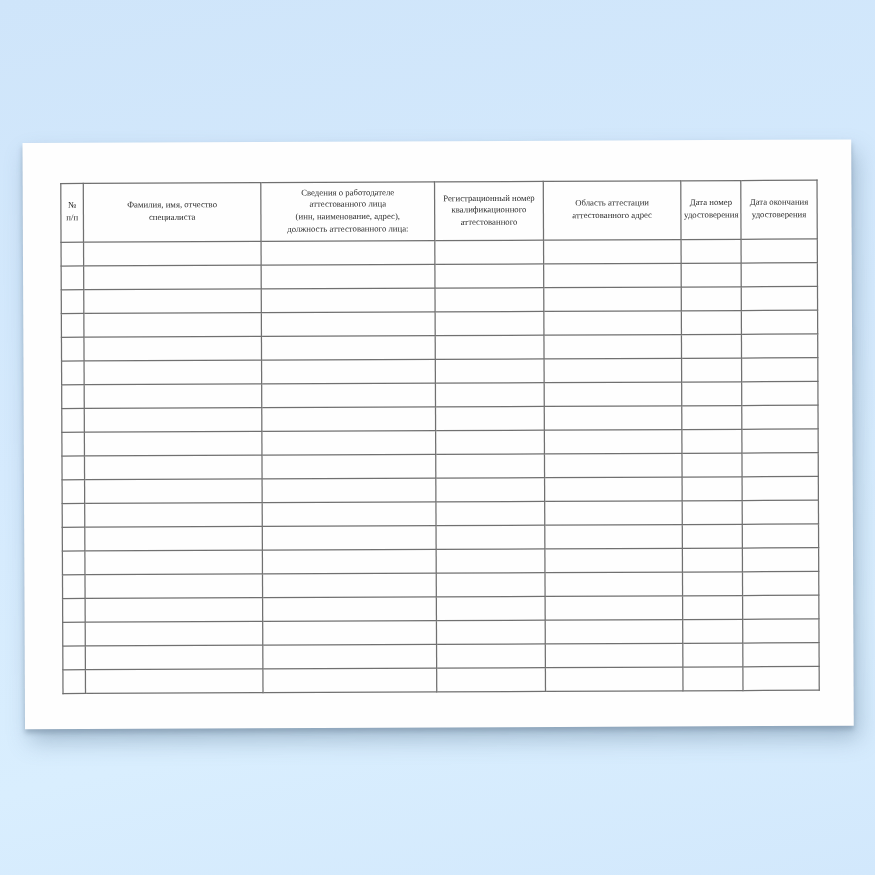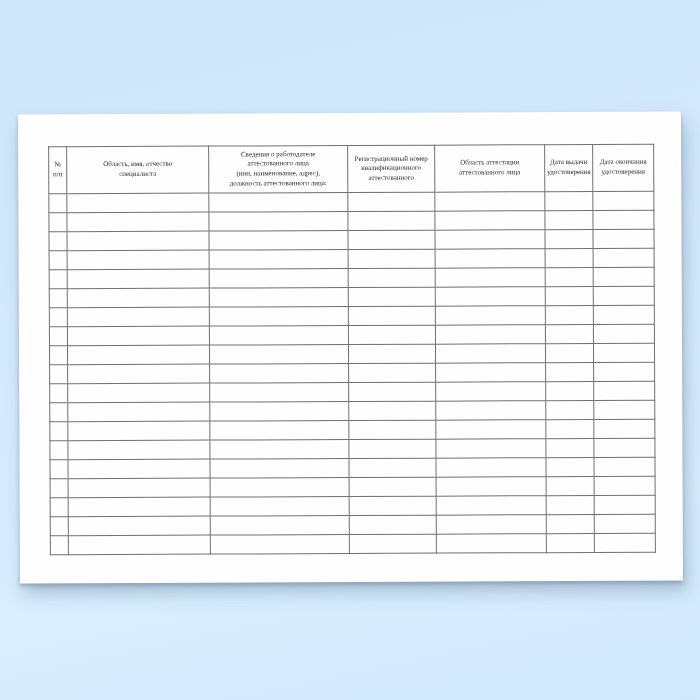--- a/index.html
+++ b/index.html
@@ -65,32 +65,32 @@
         <col style="width:139px">
         <col style="width:87px">
         <col style="width:110px">
         <col style="width:48px">
         <col style="width:61px">
       </colgroup>
       <thead>
         <tr>
           <th>№
 п/п</th>
-          <th>Область, имя, отчество
+          <th>Фамилия, имя, отчество
 специалиста</th>
           <th>Сведения о работодателе
 аттестованного лица
 (инн, наименование, адрес),
 должность аттестованного лица:</th>
           <th>Регистрационный номер
 квалификационного
 аттестованного</th>
           <th>Область аттестации
-аттестованного лица</th>
-          <th>Дата выдачи
+аттестованного адрес</th>
+          <th>Дата номер
 удостоверения</th>
           <th>Дата окончания
 удостоверения</th>
         </tr>
       </thead>
       <tbody>
           <tr>
             <td></td>
             <td></td>
             <td></td>

